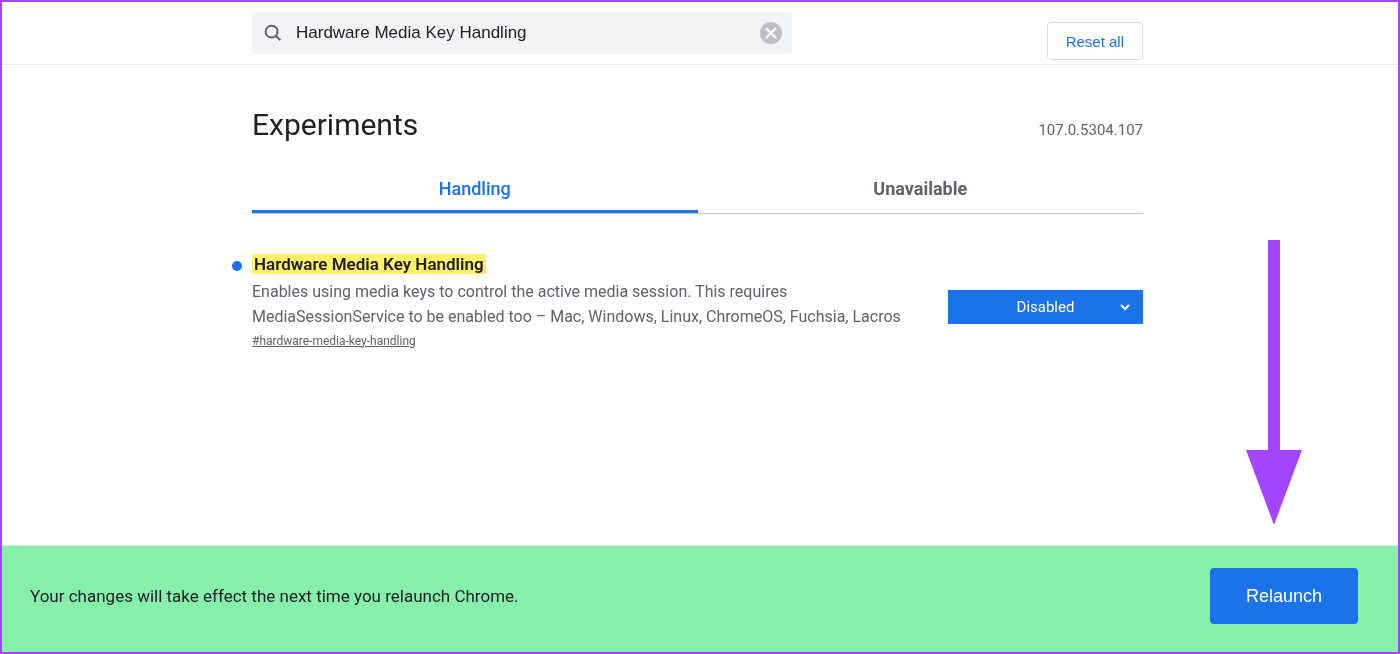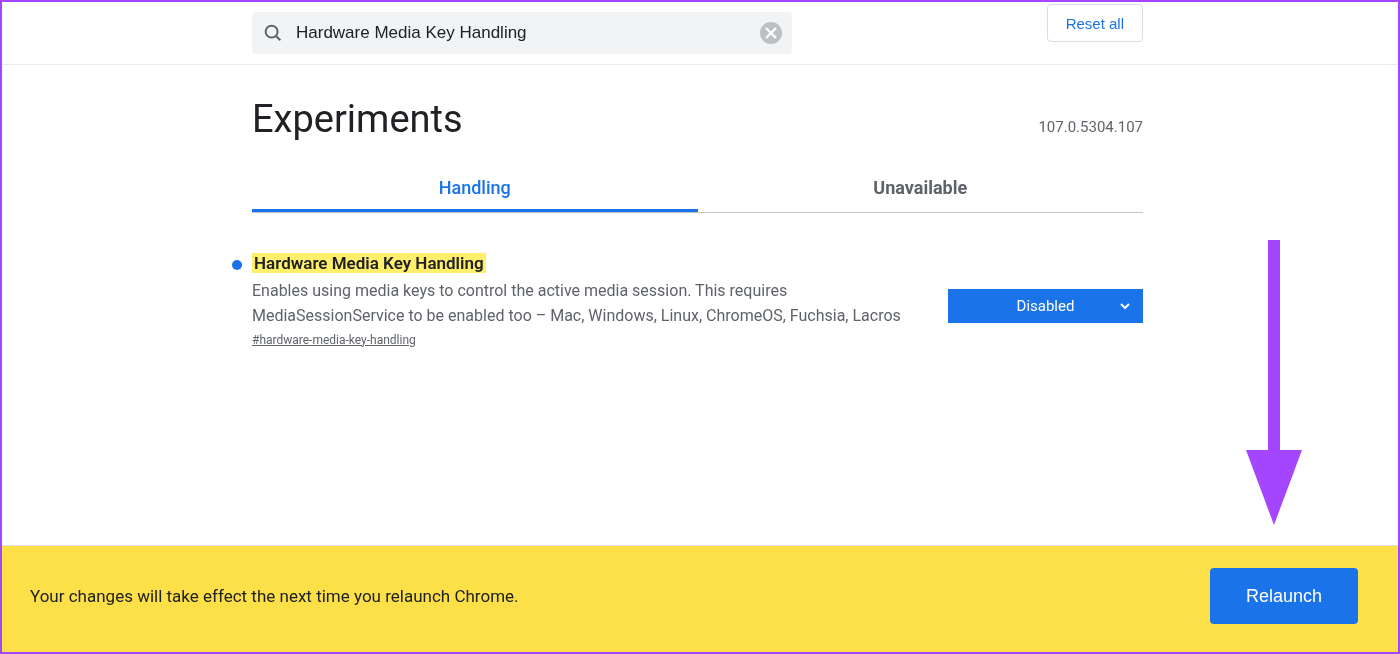--- a/index.html
+++ b/index.html
@@ -31,29 +31,29 @@
     flex:1; border:none; background:transparent; outline:none;
     font-size:17px; color:#202124;
   }
   .search-wrap .clear {
     width:22px; height:22px; border-radius:50%;
     background:#bdc1c6; display:flex; align-items:center; justify-content:center;
     cursor:pointer;
   }
   .search-wrap .clear svg { width:12px; height:12px; color:#fff; }
   .reset-btn {
-    position:absolute; right:255px; top:2px;
+    position:absolute; right:255px; top:20px;
     height:38px; padding:0 18px;
     border:1px solid #dadce0; border-radius:4px;
     background:#fff; color:#1a73e8;
     font-size:15px; font-weight:500; cursor:pointer;
   }
   .content { padding:20px 255px 0 250px; }
   .title-row { display:flex; align-items:baseline; justify-content:space-between; }
-  .title { font-size:38px; font-weight:400; color:#202124; margin:12px 0 20px; }
+  .title { font-size:30px; font-weight:400; color:#202124; margin:22px 0 20px; }
   .version { font-size:15px; color:#5f6368; }
   .tabs { display:flex; border-bottom:1px solid #c3c6c9; }
   .tab {
     flex:1; text-align:center; padding:16px 0 14px;
     font-size:18px; color:#5f6368; cursor:pointer; position:relative; font-weight:700;
   }
   .tab.active {
     color:#1a73e8; box-shadow:inset 0 -3px 0 #1a73e8; font-weight:500;
   }
   .flag {
@@ -83,21 +83,21 @@
     font-size:15px; position:relative; cursor:pointer;
   }
   .flag-select .chev {
     position:absolute; right:12px; top:50%; transform:translateY(-50%);
     width:12px; height:12px; color:#fff;
   }
   .footer {
     position:absolute; left:0; right:0; bottom:0;
     border-top:1px solid #e0e0e0;
     display:flex; align-items:center; justify-content:space-between;
-    padding:22px 40px 28px 28px; background:#fde047;
+    padding:22px 40px 28px 28px; background:#86efac;
   }
   .footer-text { font-size:17px; color:#202124; }
   .relaunch {
     background:#1a73e8; color:#fff; border:none; border-radius:4px;
     height:56px; padding:0 36px; font-size:18px; font-weight:500; cursor:pointer;
   }
   
   .arrow { position:absolute; left:1236px; top:238px; width:72px; height:290px; pointer-events:none; }
 </style>
 </head>

